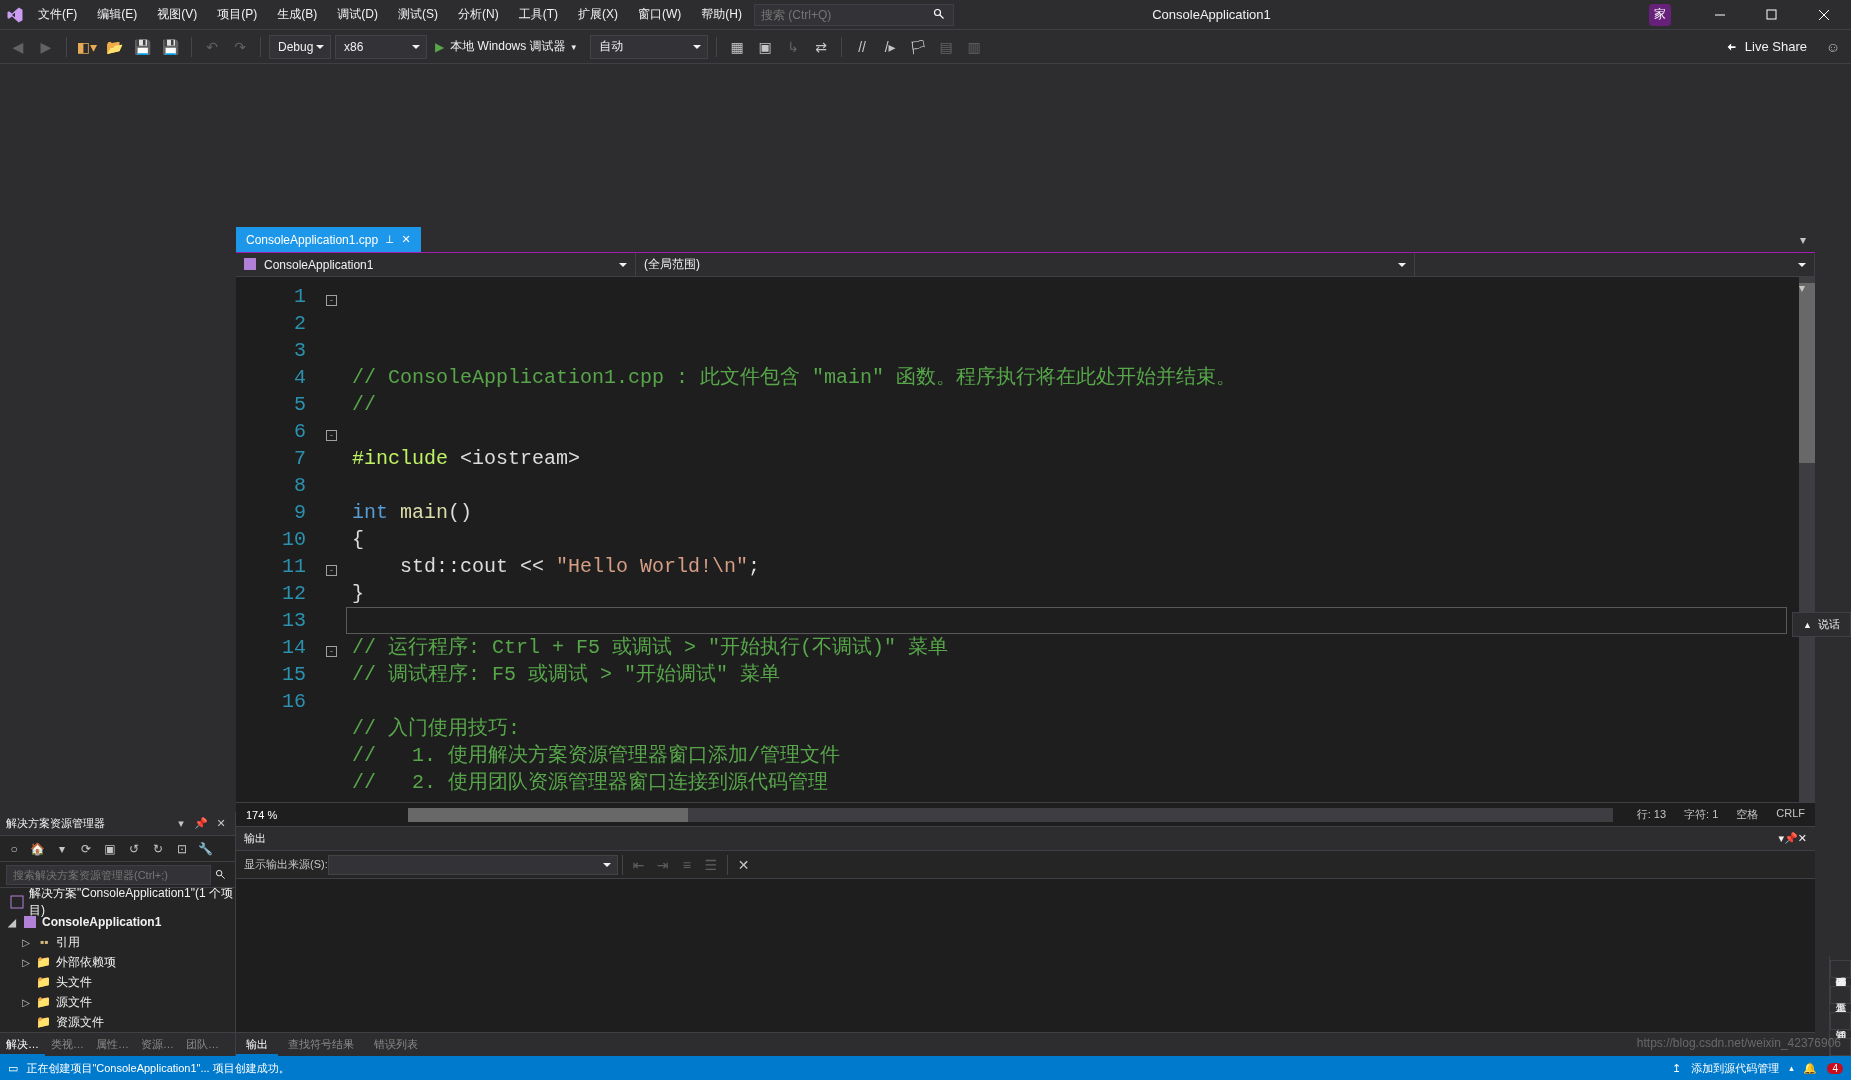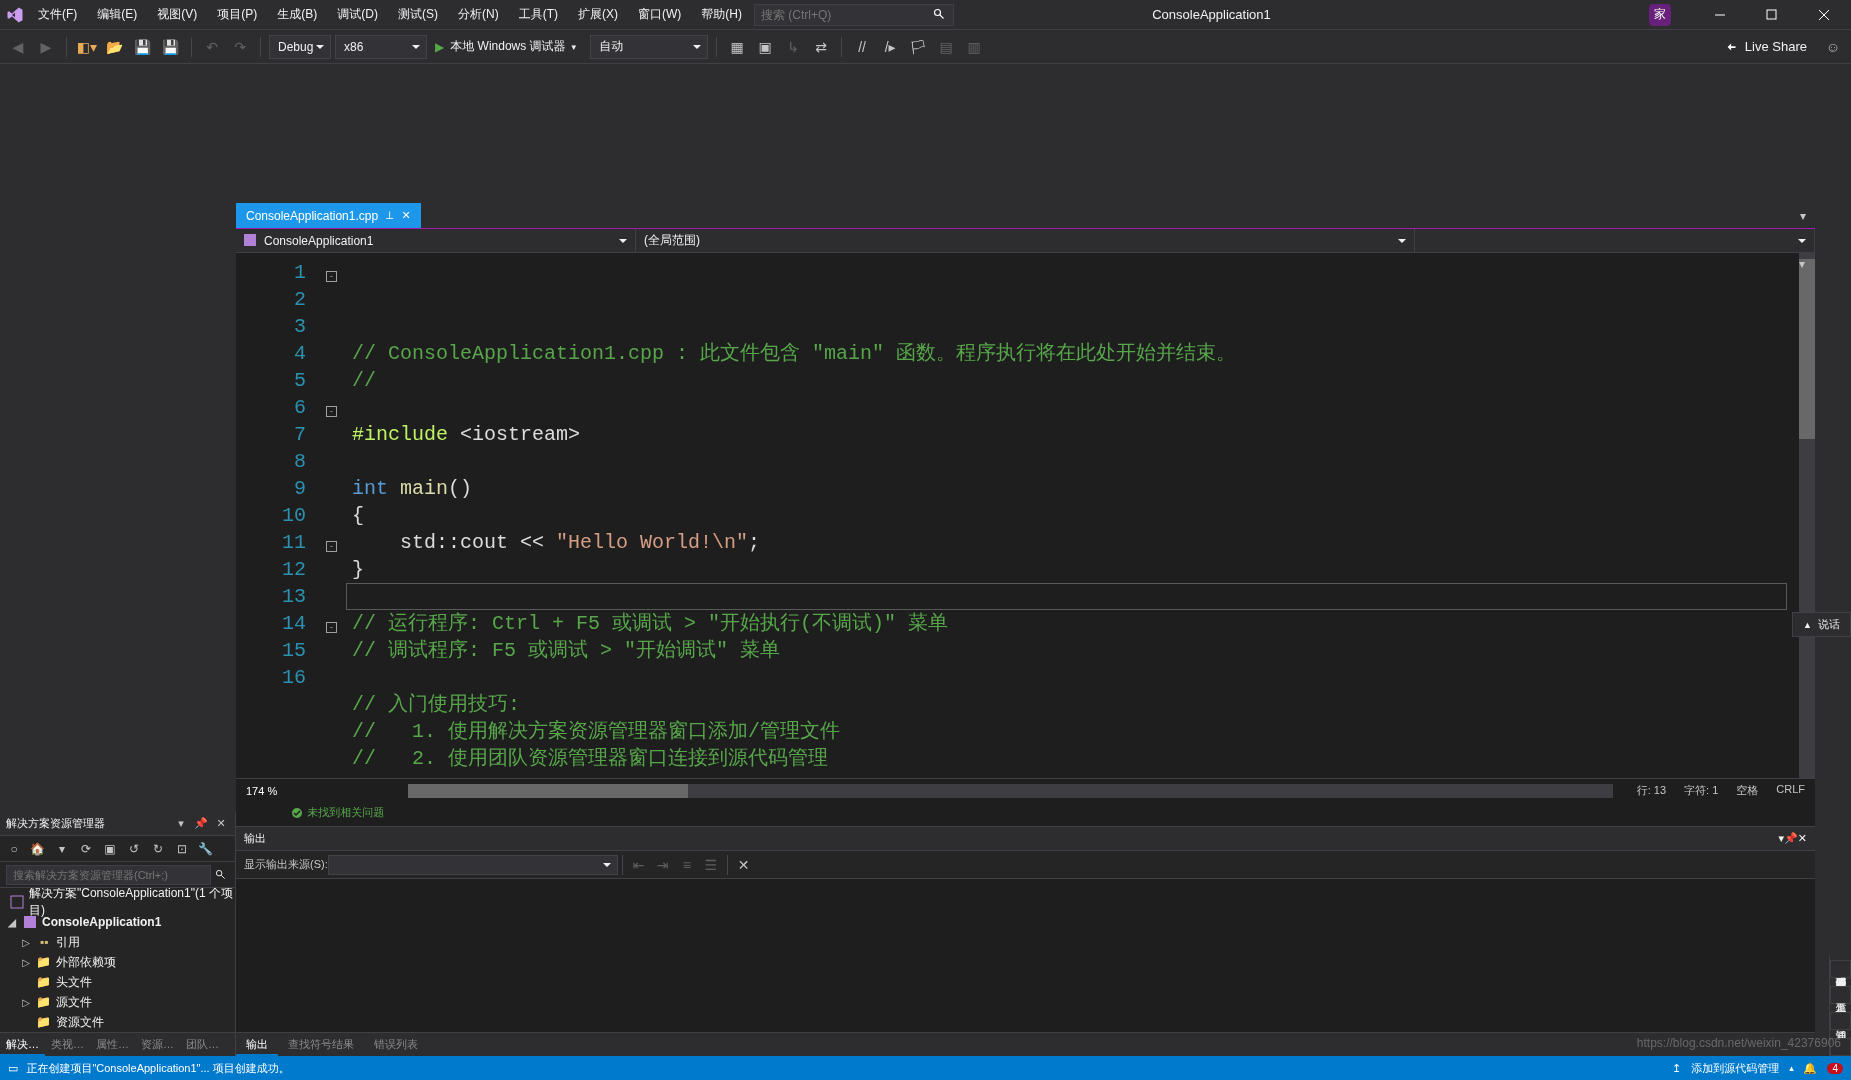--- a/index.html
+++ b/index.html
@@ -241,21 +241,21 @@
 }
 .editor-status .zoom { color:#fff; }
 .editor-status .noissue { color:#57a64a; display:flex;align-items:center;gap:4px;margin-top:44px;}
 .hscroll { flex:1; height:14px; background:#3e3e42; margin:0 10px; position:relative;}
 .hscroll .hthumb{ position:absolute; left:0; width:280px; top:0; bottom:0; background:#686868;}
 .editor-status .right-stats { margin-left:auto; display:flex; gap:18px;}
 
 
 .output-panel {
   height:230px; background:#1e1e1e; border-top:1px solid #3f3f46;
-  display:flex; flex-direction:column;margin-top:24px;
+  display:flex; flex-direction:column;
 }
 .output-header {
   height:24px; background:#2d2d30; border-bottom:1px solid #3f3f46;
   display:flex; align-items:center; padding:0 8px; font-size:11px;
 }
 .output-header .spacer{flex:1;}
 .output-toolbar {
   height:28px; background:#252526; border-bottom:1px solid #3f3f46;
   display:flex; align-items:center; padding:0 8px; gap:0; font-size:11px; color:#c5c5c5;
 }

